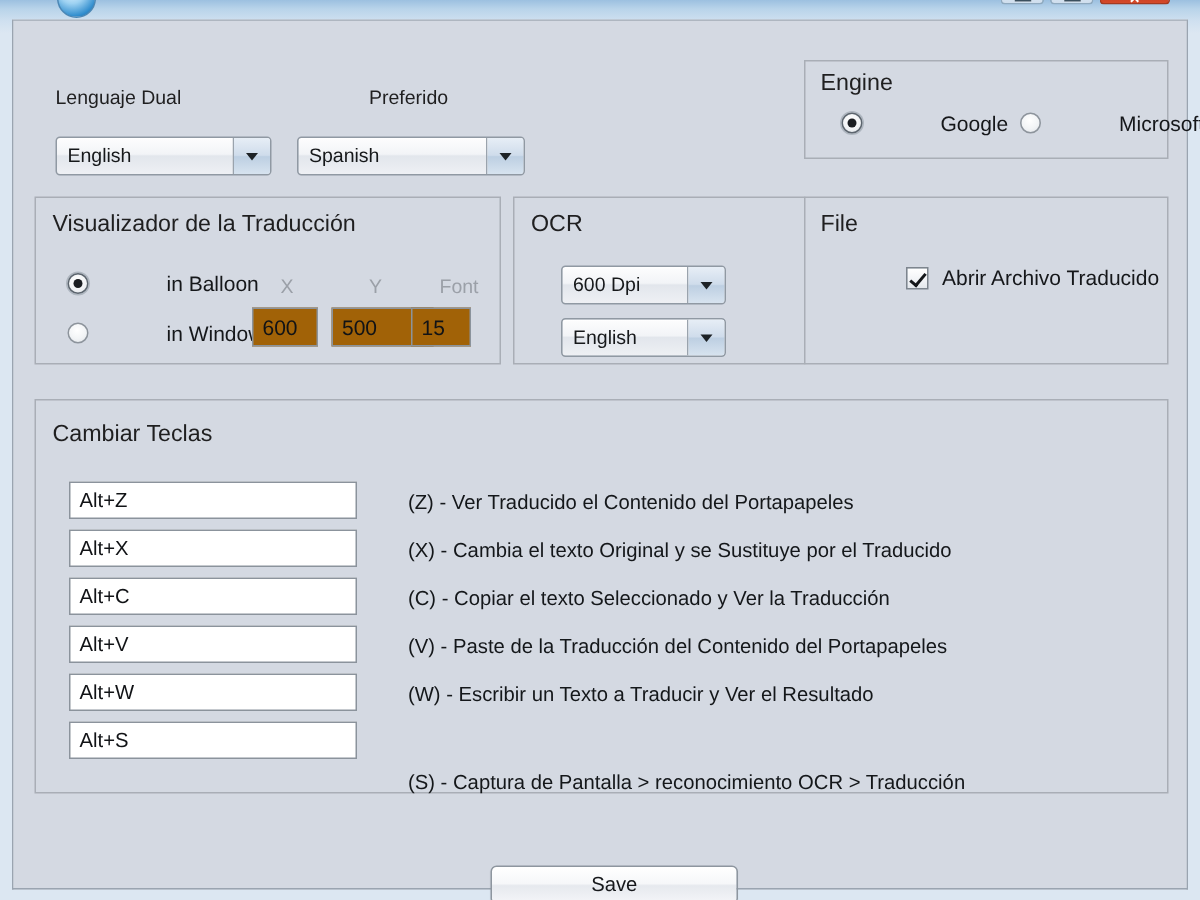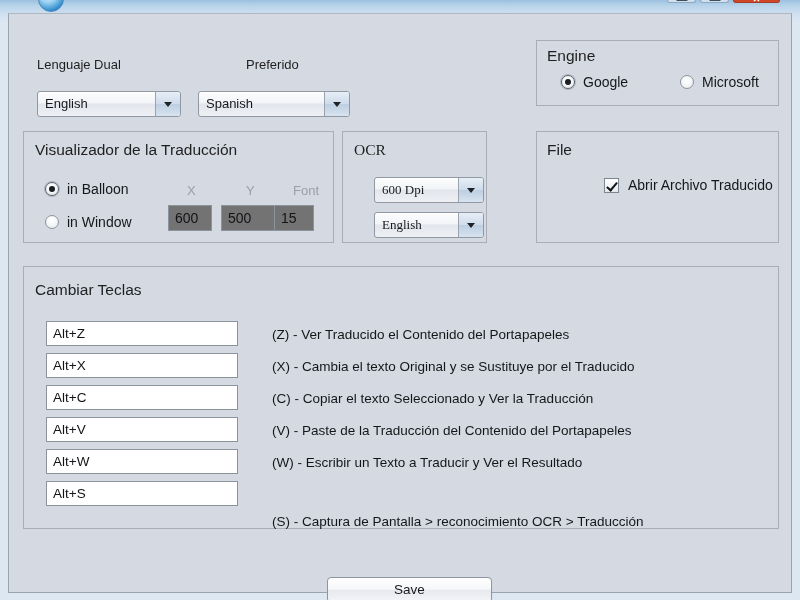--- a/index.html
+++ b/index.html
@@ -144,20 +144,21 @@
     border-right: 4.5px solid transparent;
     border-top: 5px solid #1d2226;
   }
 
   
   .radio-row {
     position: absolute;
     display: flex;
     align-items: center;
     white-space: nowrap;
+    gap: 44px;
   }
   .radio {
     width: 14px; height: 14px;
     border-radius: 50%;
     border: 1px solid #8d949c;
     background: radial-gradient(circle at 45% 35%, #ffffff 0%, #f2f4f6 55%, #dfe3e8 100%);
     box-sizing: border-box;
     position: relative;
     flex: 0 0 auto;
   }
@@ -207,21 +208,21 @@
   .check-label {
     margin-left: 9px;
     font-size: 14px;
     color: #15171a;
   }
 
   
   .tinput {
     position: absolute;
     border: 1px solid #8b939c;
-    background: #737373;
+    background: #a16207;
     box-sizing: border-box;
     font-size: 14px;
     color: #111316;
     padding: 0 0 0 6px;
     line-height: 24px;
     white-space: nowrap;
     overflow: hidden;
   }
   .minilabel {
     position: absolute;
@@ -339,21 +340,21 @@
 
         <div class="minilabel" style="left:163px; top:51px;">X</div>
         <div class="minilabel" style="left:222px; top:51px;">Y</div>
         <div class="minilabel" style="left:269px; top:51px;">Font</div>
 
         <div class="tinput" style="left:144px; top:73px; width:44px; height:26px;">600</div>
         <div class="tinput" style="left:197px; top:73px; width:68px; height:26px;">500</div>
         <div class="tinput" style="left:250px; top:73px; width:40px; height:26px;">15</div>
       </div>
 
-      <div class="panel" style="left:333px; top:117px; width:145px; height:112px;font-family:Liberation Serif, serif;">
+      <div class="panel" style="left:333px; top:117px; width:195px; height:112px;">
         <div class="panel-title" style="left:11px; top:9px;">OCR</div>
 
         <div class="combo" style="left:31px; top:45px; width:110px;">
           <div class="combo-text">600 Dpi</div>
           <div class="combo-btn">
             <div class="arrow"></div>
           </div>
         </div>
 
         <div class="combo" style="left:31px; top:80px; width:110px;">

